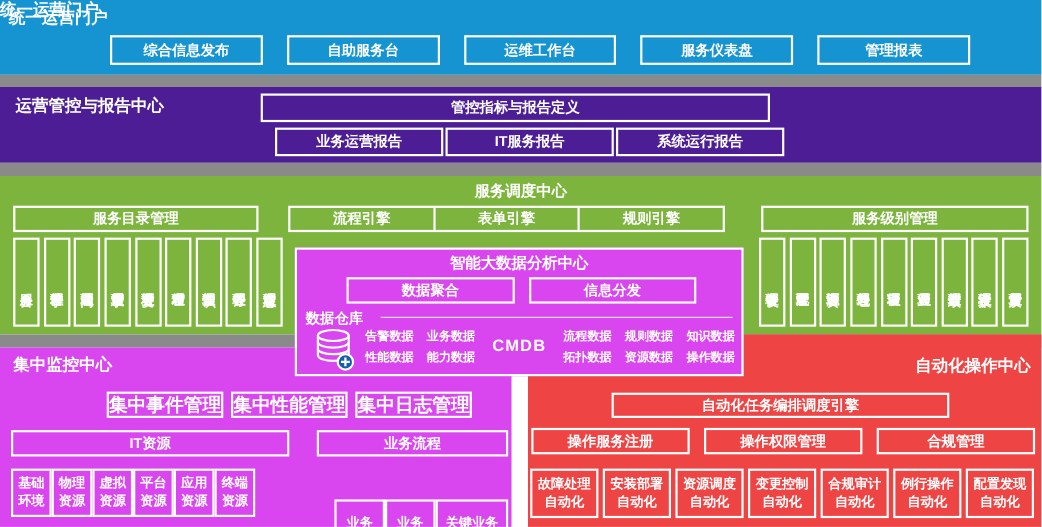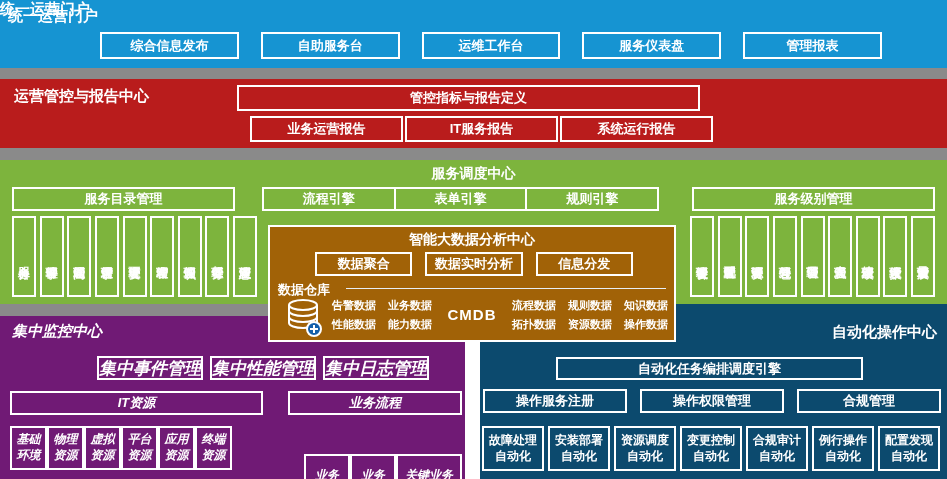--- a/index.html
+++ b/index.html
@@ -21,21 +21,21 @@
   }
 
   
   .portal { top:0; height:68px; background:#1694d2; }
   .portal-title { left:8px; top:7px; }
   .portal-row { position:absolute; left:100px; top:32px; width:782px; height:27px; display:flex; gap:22px; }
   .portal-row .mbox { flex:1; }
   .div1 { top:68px; height:11px; }
 
   
-  .report { top:79px; height:69px; background:#b91c1c; }
+  .report { top:79px; height:69px; background:#4c1d95; }
   .report-title { left:14px; top:8px; }
   .report-def { position:absolute; left:237px; top:6px; width:463px; height:26px; }
   .report-row { position:absolute; left:250px; top:37px; width:463px; height:26px; display:flex; gap:2px;justify-content:space-between; }
   .report-row .mbox { flex:1; }
   .div2 { top:148px; height:12px; }
 
   
   .dispatch { top:160px; height:144px; background:#7db43d; }
   .dispatch-title { left:0; top:5px; width:947px; text-align:center; font-size:14px; }
   .catalog-box { position:absolute; left:12px; top:27px; width:223px; height:24px; }
@@ -51,54 +51,54 @@
   .vbox {
     width:24px; height:81px; border:2px solid #fff;
     display:flex; align-items:center; justify-content:center;
     font-size:12px; font-weight:bold;
     writing-mode:vertical-rl; text-orientation:upright; line-height:1;
   }
   .div3 { top:304px; height:12px; }
 
   
   .bigdata { position:absolute; left:268px; top:225px; width:408px; height:117px;
-             background:#a16207; border:2px solid #fff; z-index:5; }
+             background:#d946ef; border:2px solid #fff; z-index:5; }
   .bd-title { position:absolute; left:0; top:4px; width:100%; text-align:center;
               font-size:14px; font-weight:bold; }
   .bd-btnrow { position:absolute; left:45px; top:25px; width:318px; height:24px; display:flex; gap:13px; }
   .bd-btnrow .mbox { flex:1; height:24px; }
   .bd-line { position:absolute; left:76px; right:8px; top:61px; height:1px; background:#e8eef5; }
   .bd-wh-label { position:absolute; left:8px; top:54px; font-size:13px; font-weight:bold; }
   .bd-db-icon { position:absolute; left:12px; top:70px; width:42px; height:42px; }
   .bd-data { position:absolute; left:62px; top:66px; right:6px; bottom:4px;
              display:flex; align-items:center; justify-content:space-between; }
   .bd-grid { display:grid; gap:4px 12px; font-size:11px; font-weight:bold; white-space:nowrap; }
   .bd-grid.left2 { grid-template-columns:auto auto; }
   .bd-grid.right3 { grid-template-columns:auto auto auto; }
   .bd-cmdb { font-size:15px; font-weight:bold; letter-spacing:1px; padding:0 6px; }
 
   
-  .monitor { position:absolute; left:0; top:316px; width:465px; height:163px; background:#701a75;font-style:italic; }
+  .monitor { position:absolute; left:0; top:316px; width:465px; height:163px; background:#d946ef; }
   .mon-title { left:12px; top:6px; }
   .mon-btnrow { position:absolute; left:97px; top:40px; width:278px; height:24px; display:flex; gap:7px; }
   .mon-btnrow .mbox { flex:1; font-size:17px; }
   .it-box  { position:absolute; left:10px;  top:75px; width:253px; height:24px; }
   .biz-box { position:absolute; left:288px; top:75px; width:174px; height:24px; }
   .mon-it-items { position:absolute; left:10px; top:110px; width:253px; height:44px;
                   display:flex; }
   .mon-biz-items { position:absolute; left:288px; top:110px; width:174px; height:60px;
                    display:flex; justify-content:flex-end;margin-top:28px; }
   .cell2 { border:2px solid #fff; font-size:12px; font-weight:bold; line-height:1.3;
            display:flex; align-items:center; justify-content:center; text-align:center;
            white-space:pre-line; }
   .mon-it-items .cell2 { width:37px; }
   .w46 { width:46px; } .w66 { width:66px; }
 
   
-  .auto { position:absolute; left:480px; top:304px; width:467px; height:175px; background:#0c4a6e; }
+  .auto { position:absolute; left:480px; top:304px; width:467px; height:175px; background:#ef4444; }
   .auto-title { right:10px; top:19px; }
   .auto-wide { position:absolute; left:76px; top:53px; width:307px; height:23px; }
   .auto-row { position:absolute; left:3px; top:85px; width:458px; height:24px; display:flex; gap:13px; }
   .auto-row .mbox { flex:1; }
   .auto-tasks { position:absolute; left:2px; top:122px; width:458px; height:45px;
                 display:flex; justify-content:space-between; }
   .auto-tasks .cell2 { width:62px; }
 </style>
 </head>
 <body>
@@ -219,21 +219,20 @@
 自动化</div>
       <div class="cell2">配置发现
 自动化</div>
     </div>
   </div>
 
   <div class="bigdata">
     <div class="bd-title">智能大数据分析中心</div>
     <div class="bd-btnrow">
       <div class="mbox">数据聚合</div>
-      <div class="mbox">数据实时分析</div>
       <div class="mbox">信息分发</div>
     </div>
     <div class="bd-line"></div>
     <div class="bd-wh-label">数据仓库</div>
     <svg class="bd-db-icon" viewBox="0 0 42 42">
       <g fill="none" stroke="#ffffff" stroke-width="2">
         <path d="M7 8 L7 26 A14 5 0 0 0 35 26 L35 8"></path>
         <ellipse cx="21" cy="8" rx="14" ry="5"></ellipse>
         <path d="M7 14 A14 5 0 0 0 35 14"></path>
         <path d="M7 20 A14 5 0 0 0 35 20"></path>

